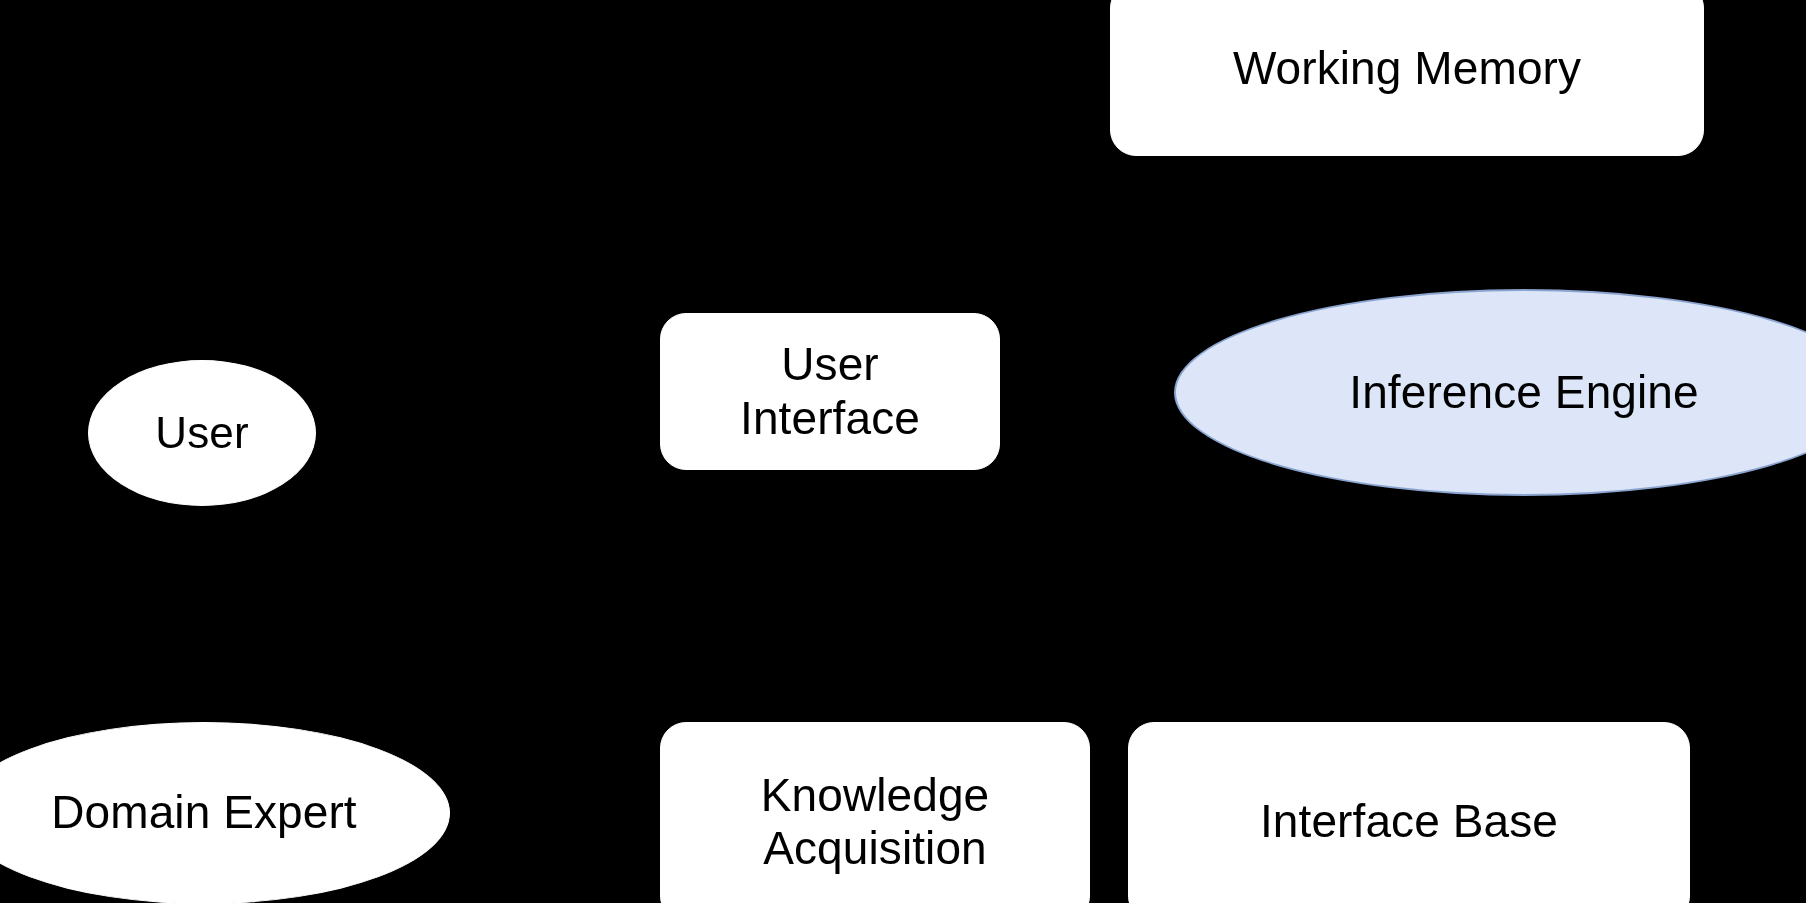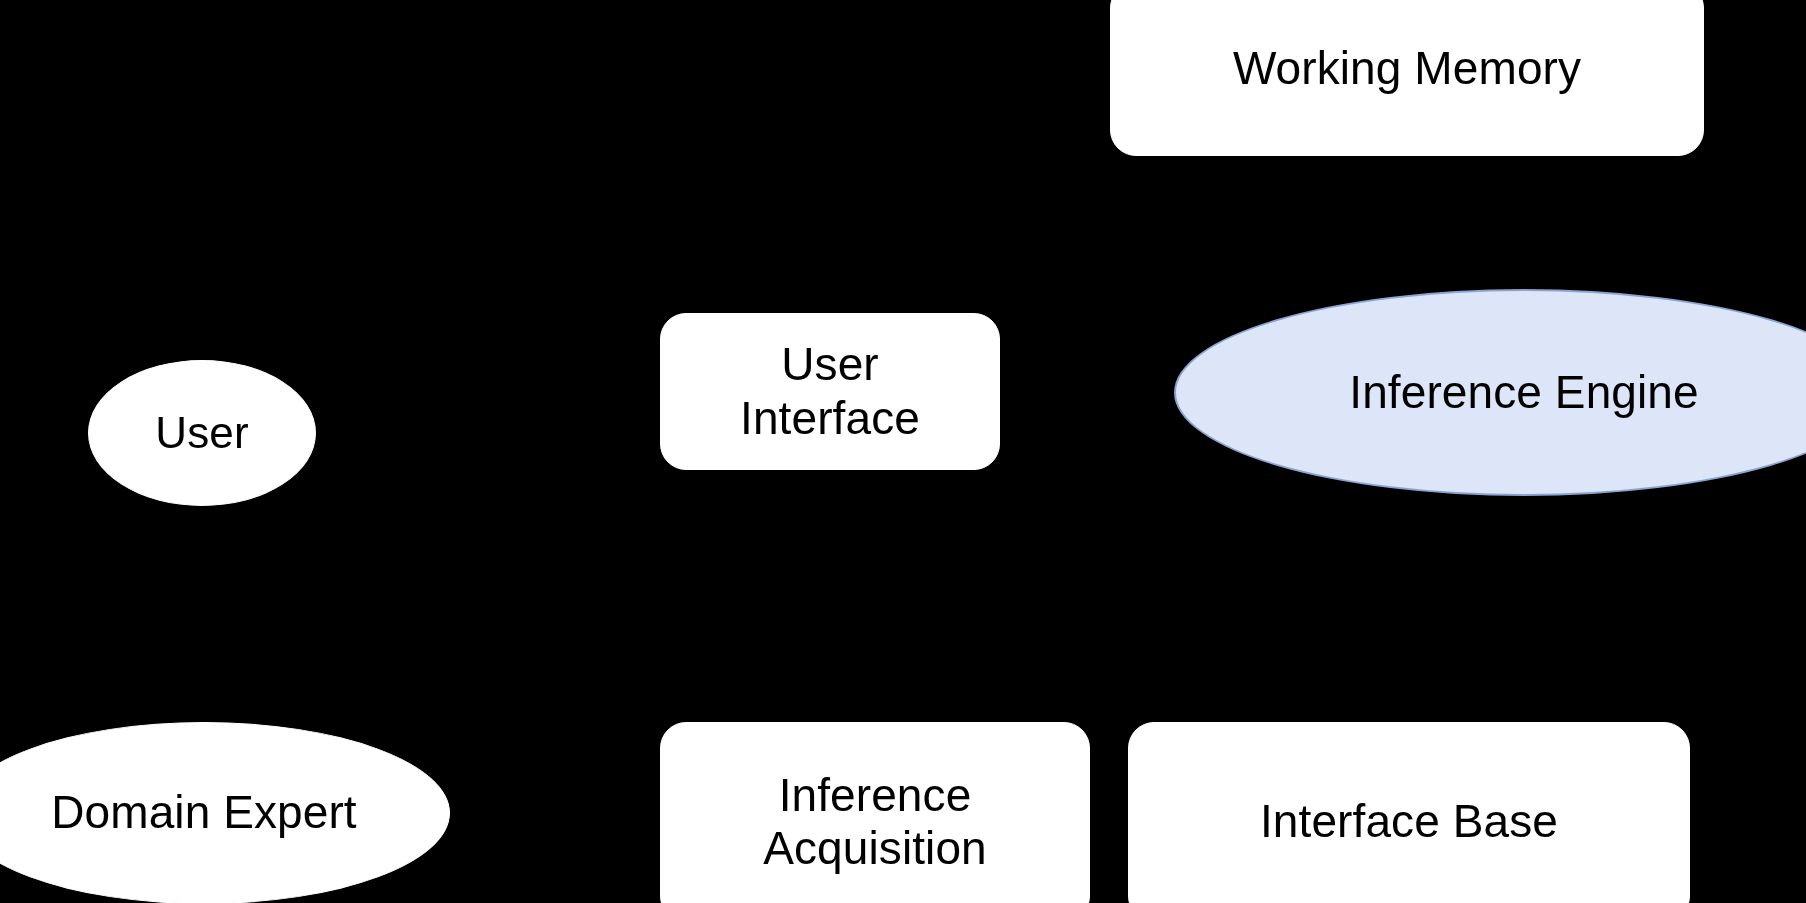--- a/index.html
+++ b/index.html
@@ -133,17 +133,17 @@
   <div class="node rect" id="node-user-interface">
     <span class="node-label">User
 Interface</span>
   </div>
 
   <div class="node ellipse" id="node-domain-expert">
     <span class="node-label">Domain Expert</span>
   </div>
 
   <div class="node rect" id="node-knowledge-acquisition">
-    <span class="node-label">Inference
+    <span class="node-label">Knowledge
 Acquisition</span>
   </div>
 
 </div>
 
 </body></html>

